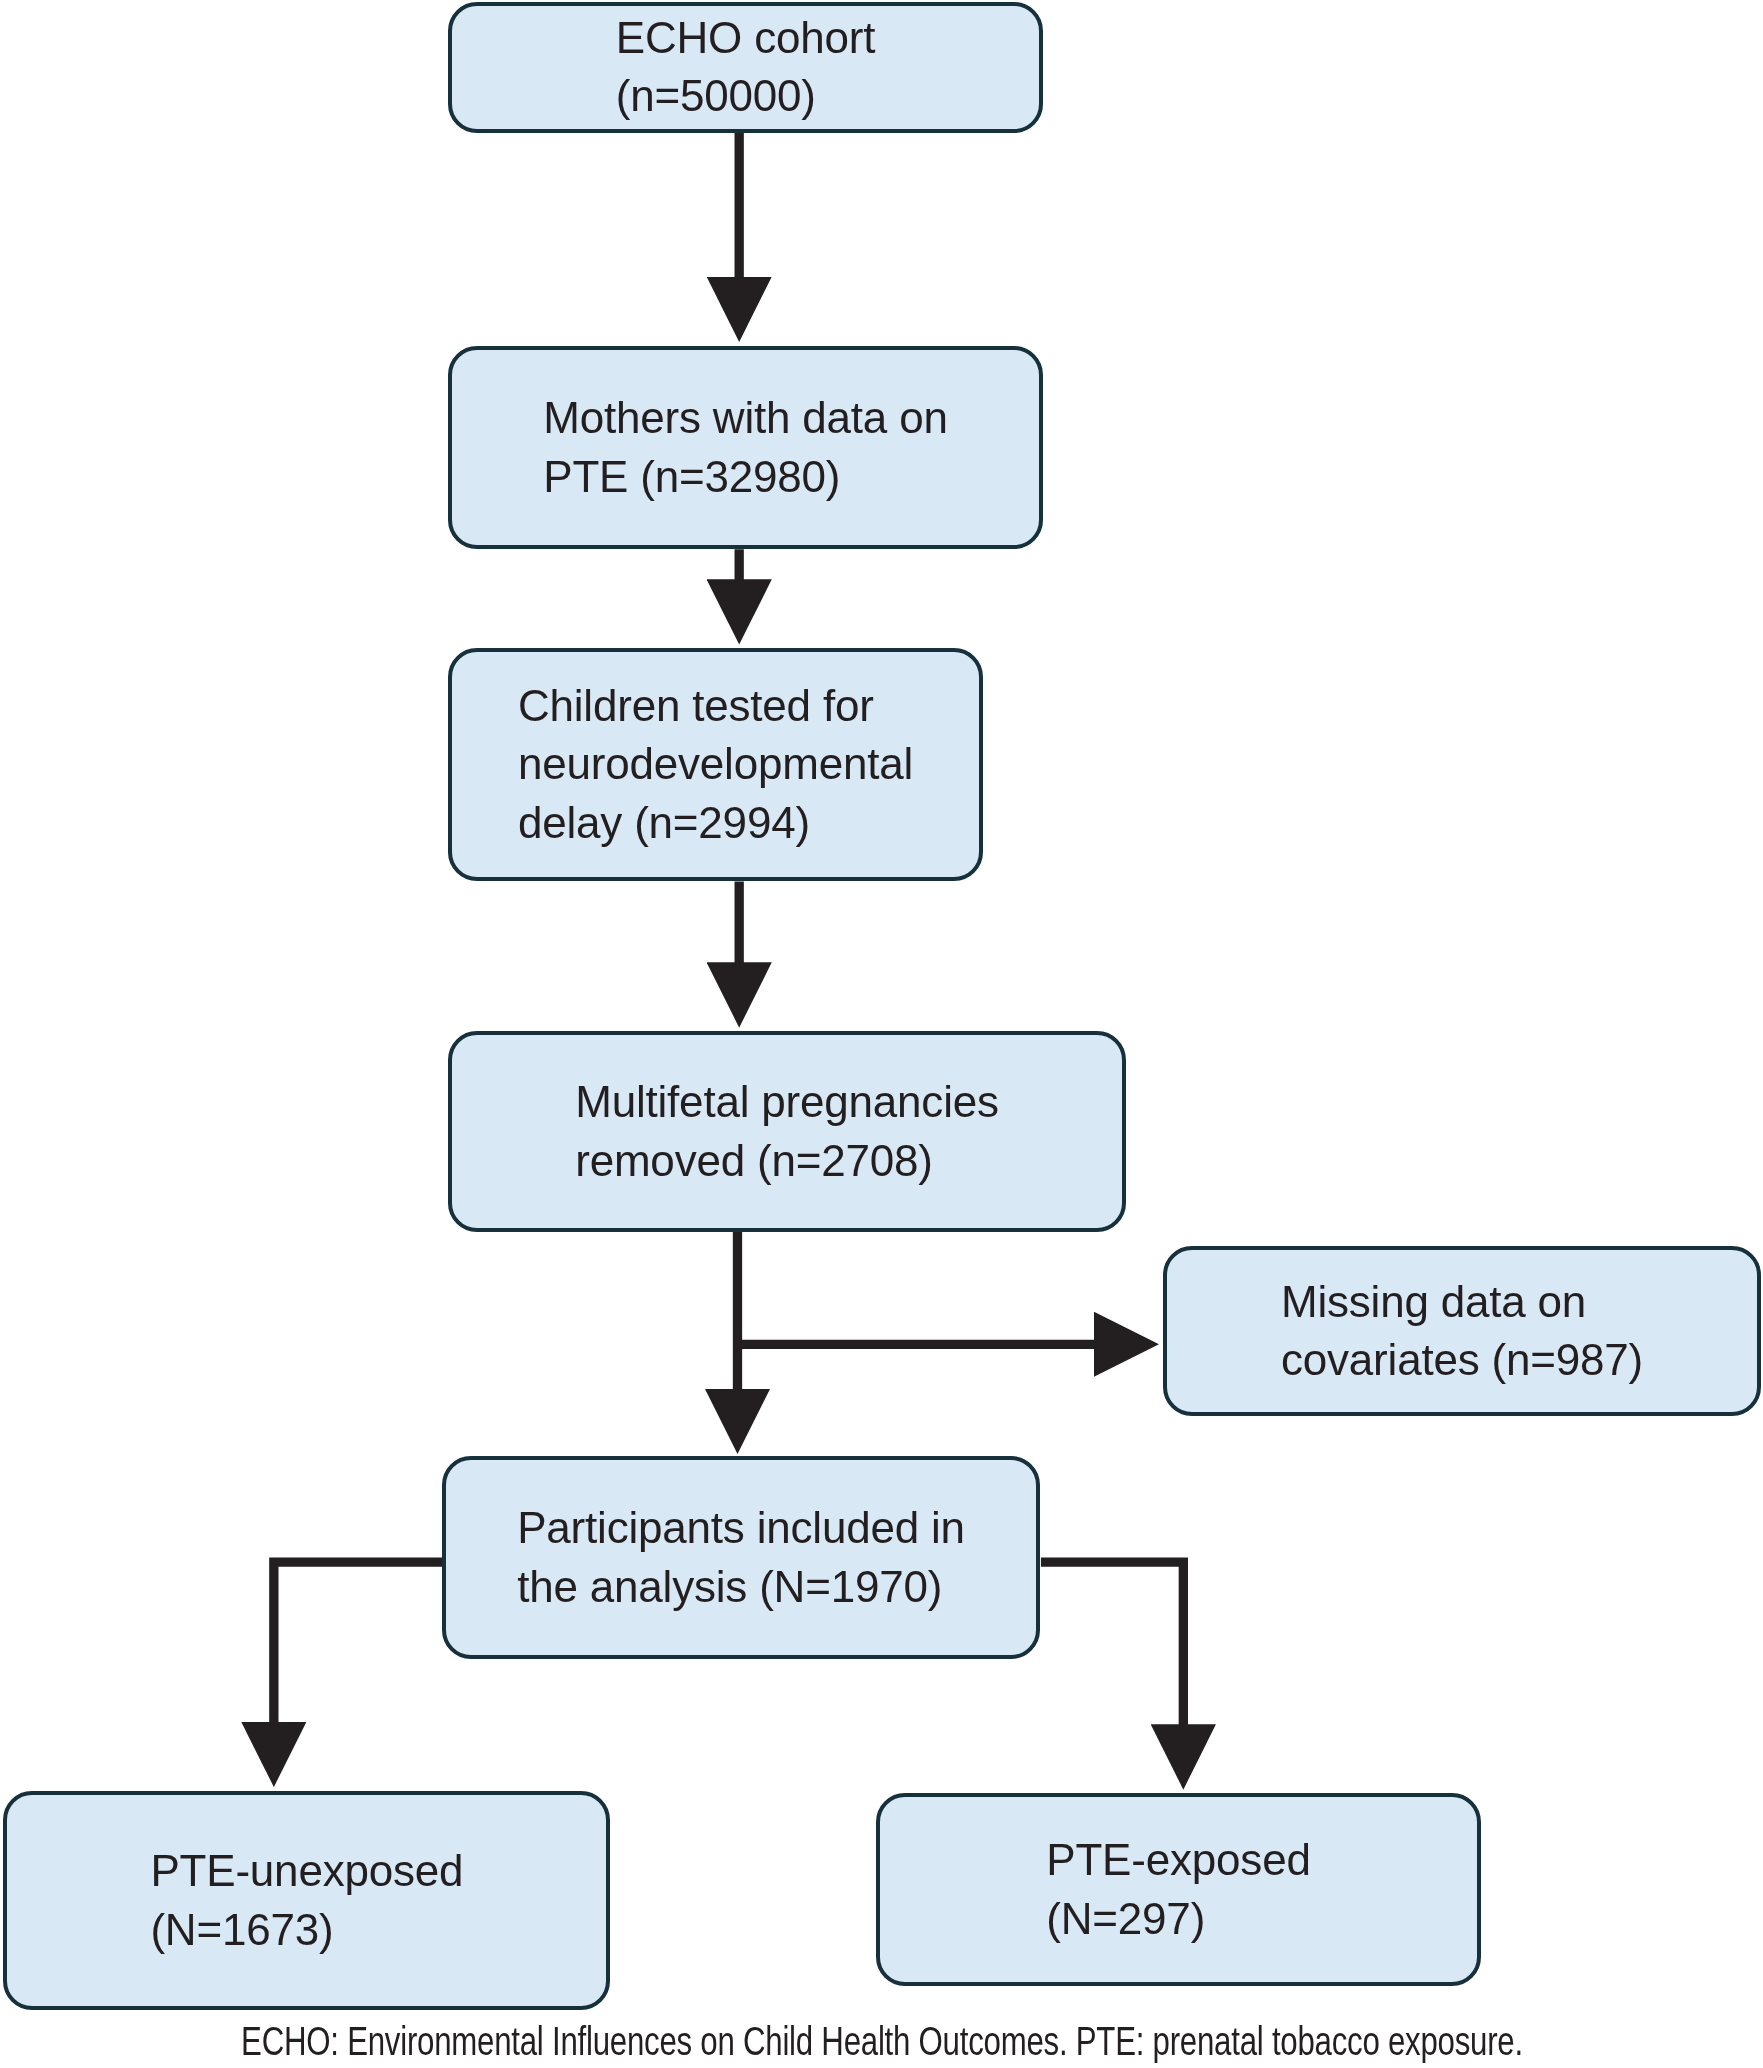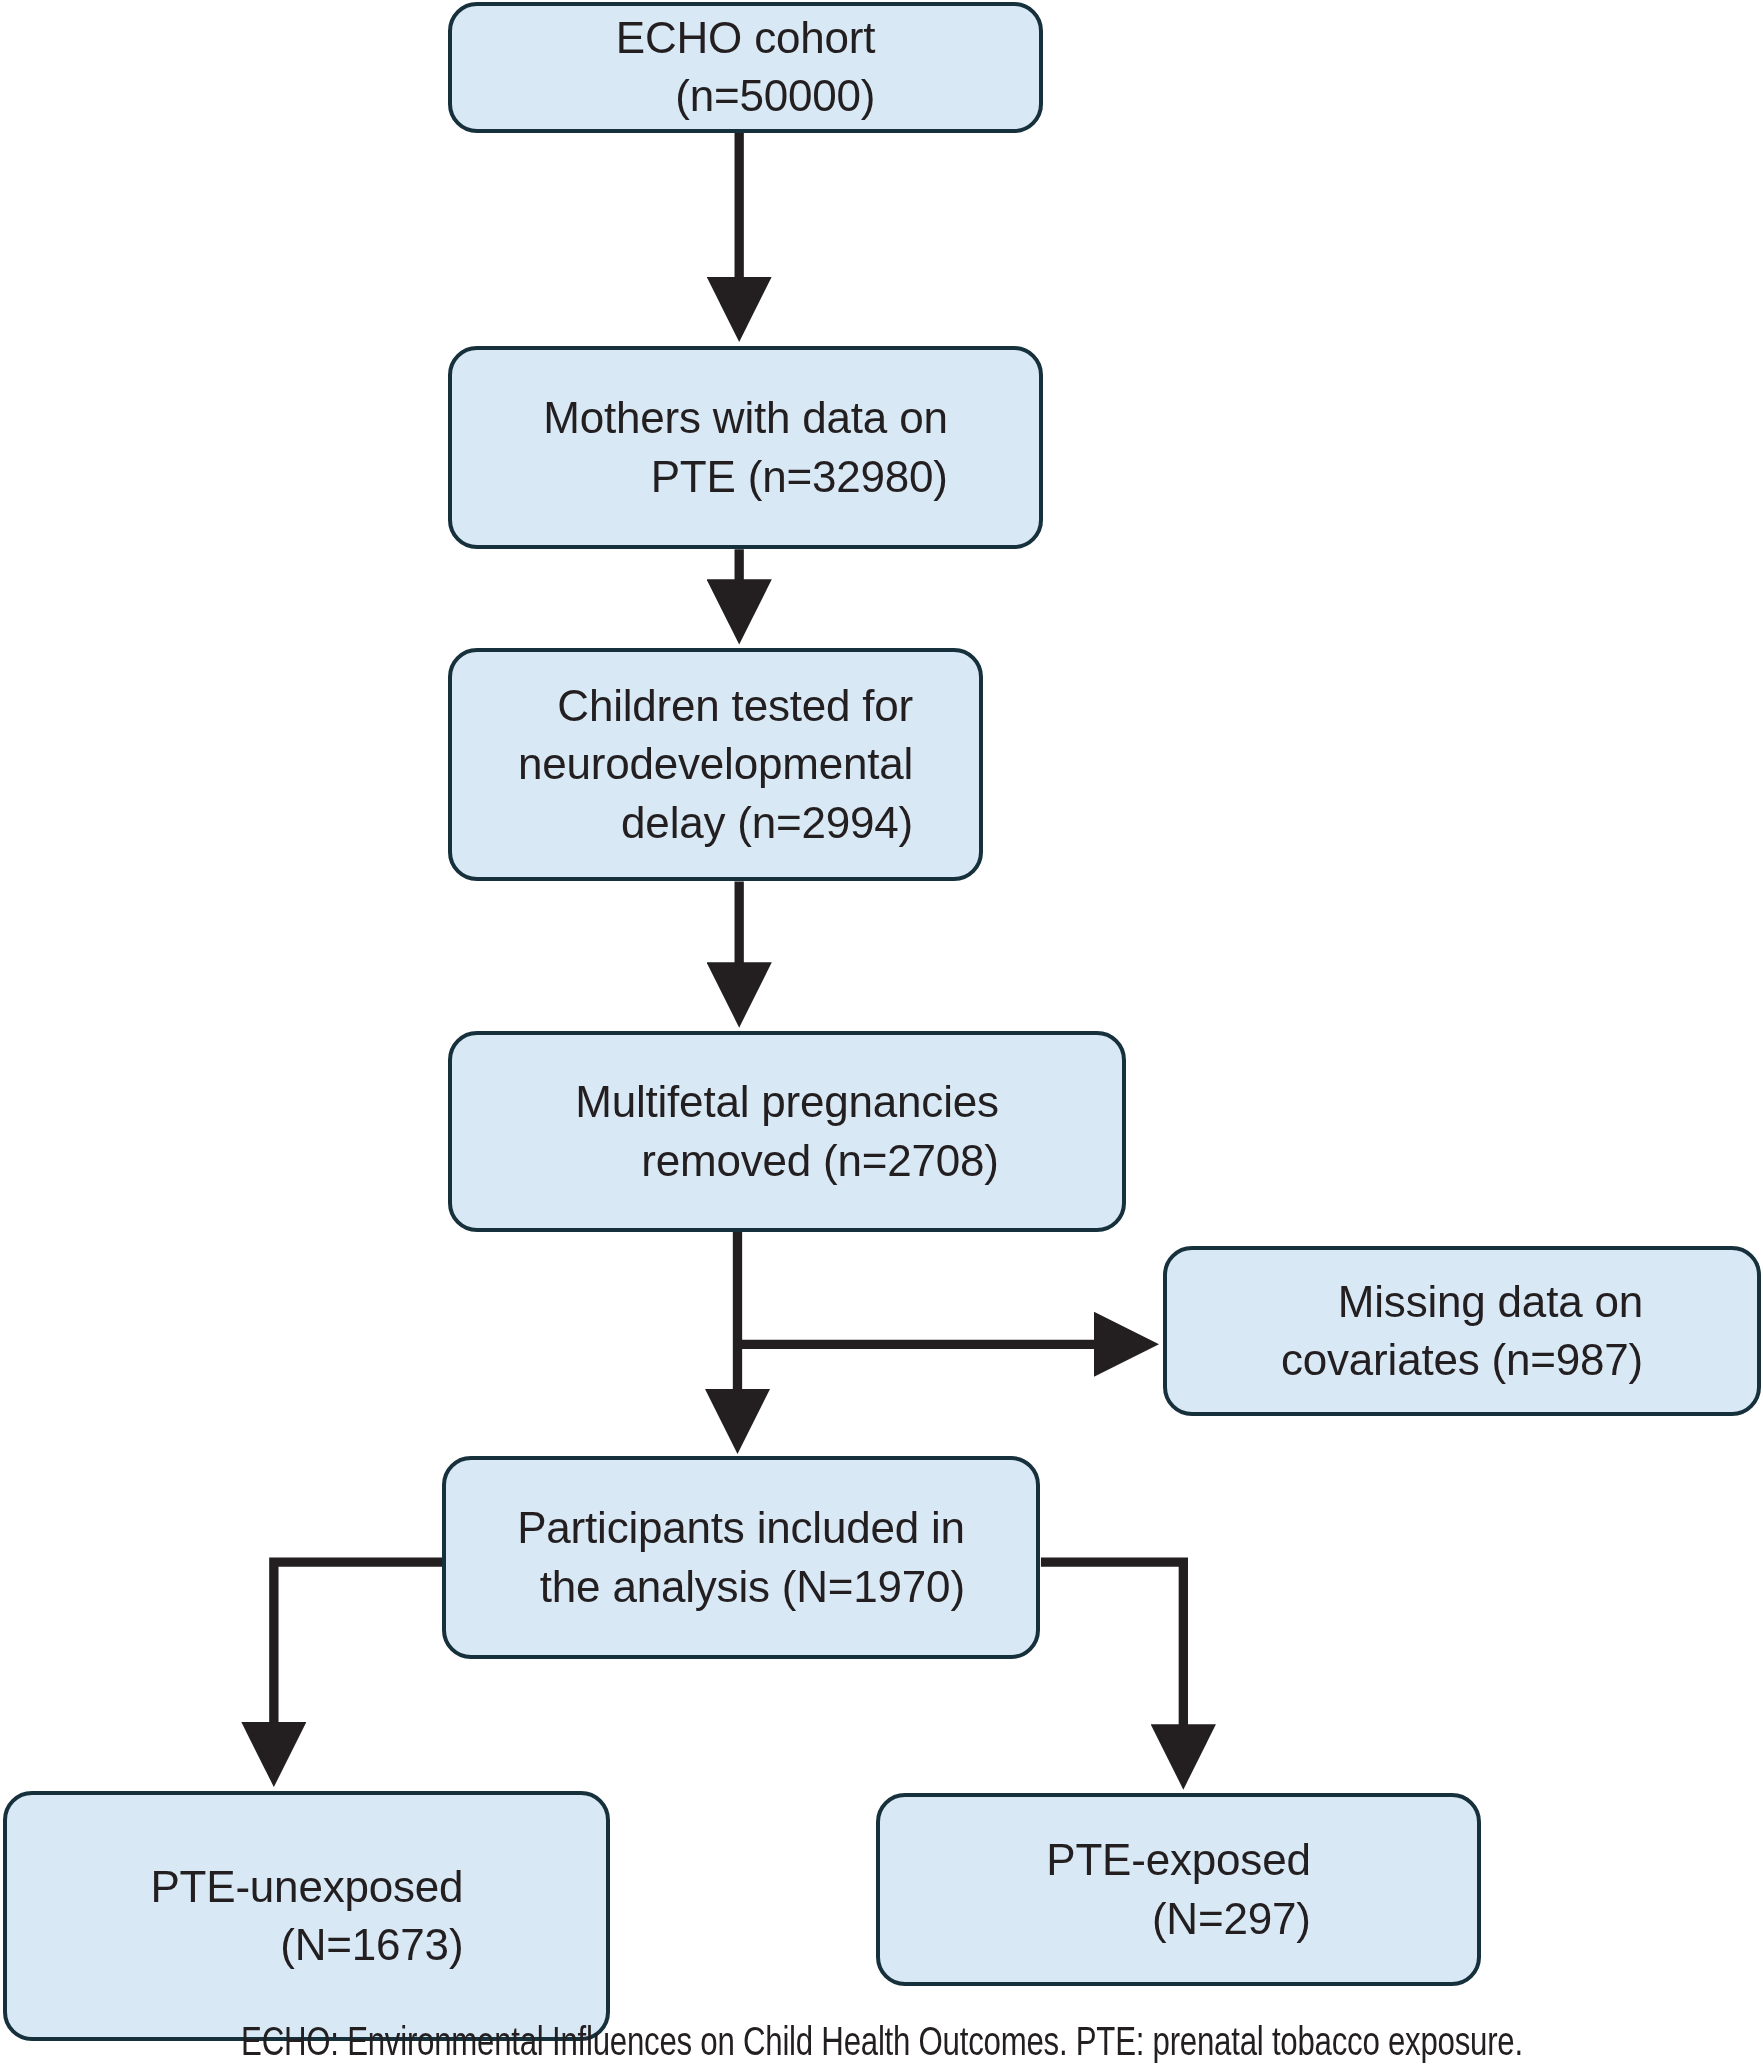--- a/index.html
+++ b/index.html
@@ -26,37 +26,37 @@
   }
   .node {
     position: absolute;
     box-sizing: border-box;
     background: #d9e8f5;
     border: 4.2px solid #16303c;
     border-radius: 29px;
     display: flex;
     align-items: center;
     justify-content: center;
-    text-align: right;
+    text-align: left;
     color: #231f20;
     font-family: "Liberation Sans", sans-serif;
     font-size: 44px;
     line-height: 1.32;
     letter-spacing: -0.2px;
     white-space: pre-line;
     padding: 5.1px 15.3px;
   }
   
   #node-echo-cohort        { left: 448px;  top: 1.7px;    width: 595px; height: 131px; }
   #node-mothers-pte        { left: 448px;  top: 346px;  width: 595px; height: 203px; }
   #node-children-tested    { left: 448px;  top: 648px;  width: 535px; height: 233px; }
   #node-multifetal         { left: 448px;  top: 1031px; width: 678px; height: 201px; }
   #node-missing-covariates { left: 1163px; top: 1246px; width: 598px; height: 170px; }
   #node-participants       { left: 442px;  top: 1456px; width: 598px; height: 203px; }
-  #node-pte-unexposed      { left: 3.4px;    top: 1791px; width: 607px; height: 250px; }
+  #node-pte-unexposed      { left: 3.4px;    top: 1791px; width: 607px; height: 219px; }
   #node-pte-exposed        { left: 876px; top: 1793px; width: 605px; height: 193px; }
 
   #figure-caption {
     position: absolute;
     left: 0;
     top: 2019px;
     width: 1764px;
     text-align: center;
     font-family: "Liberation Sans Narrow", "Liberation Sans", sans-serif;
     font-size: 40px;

